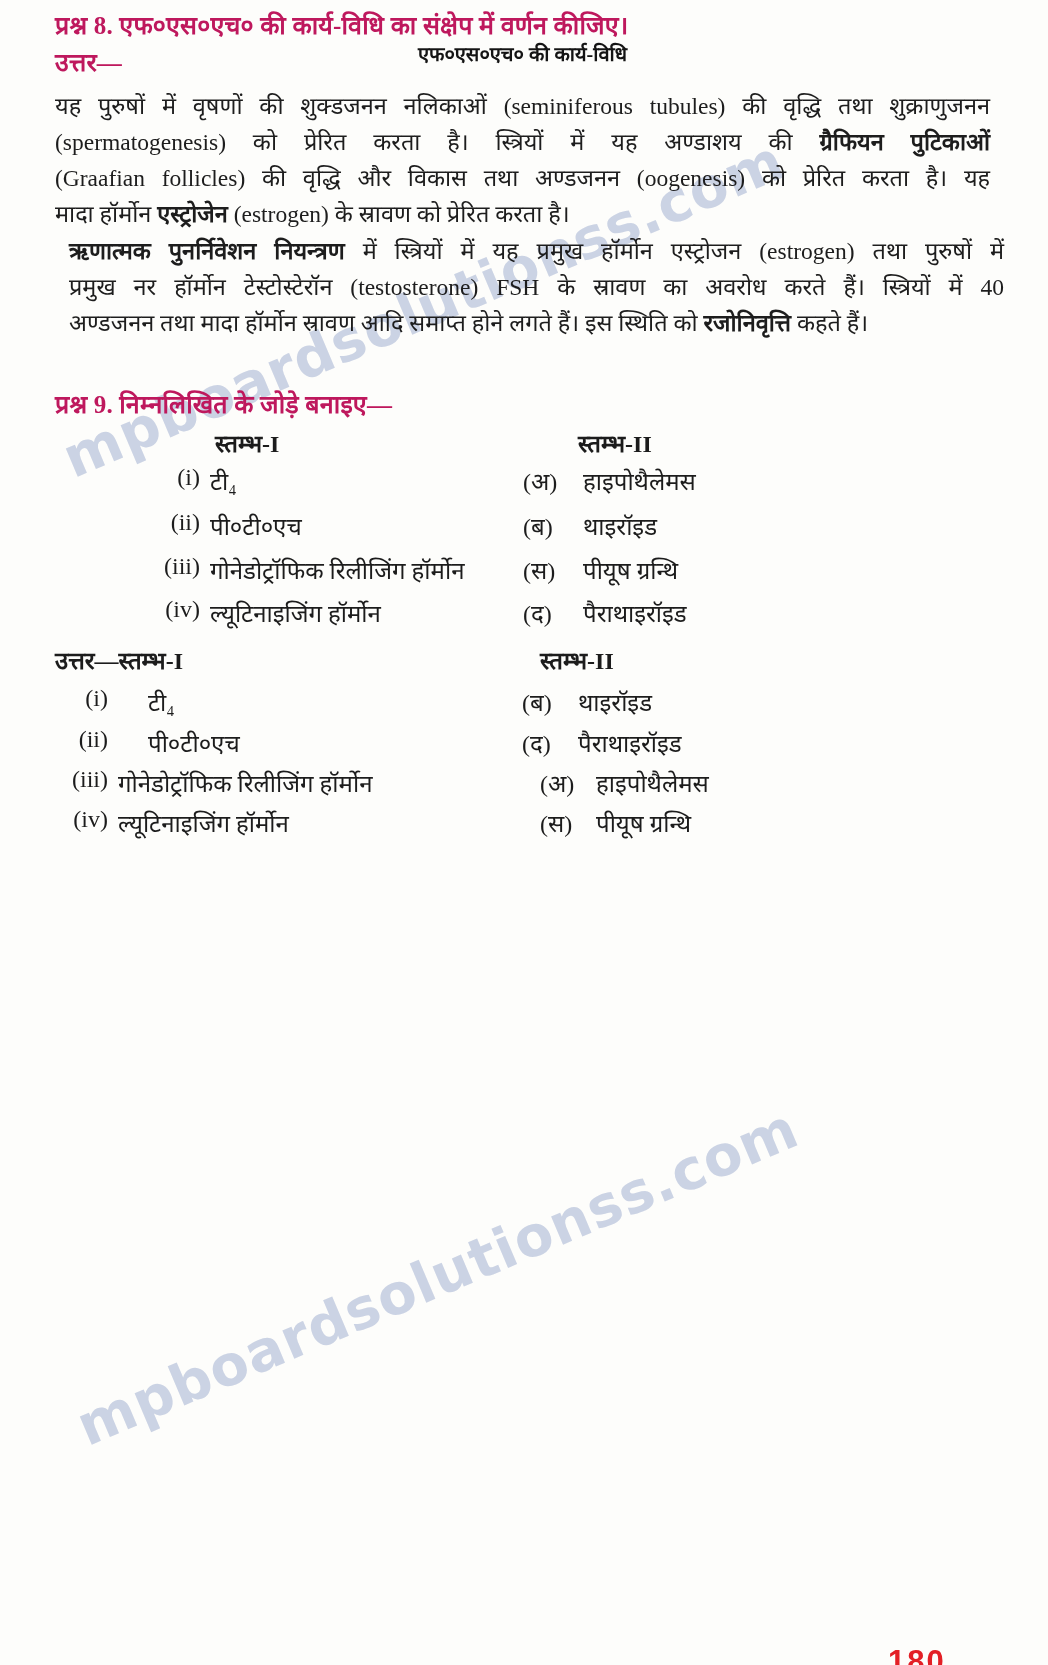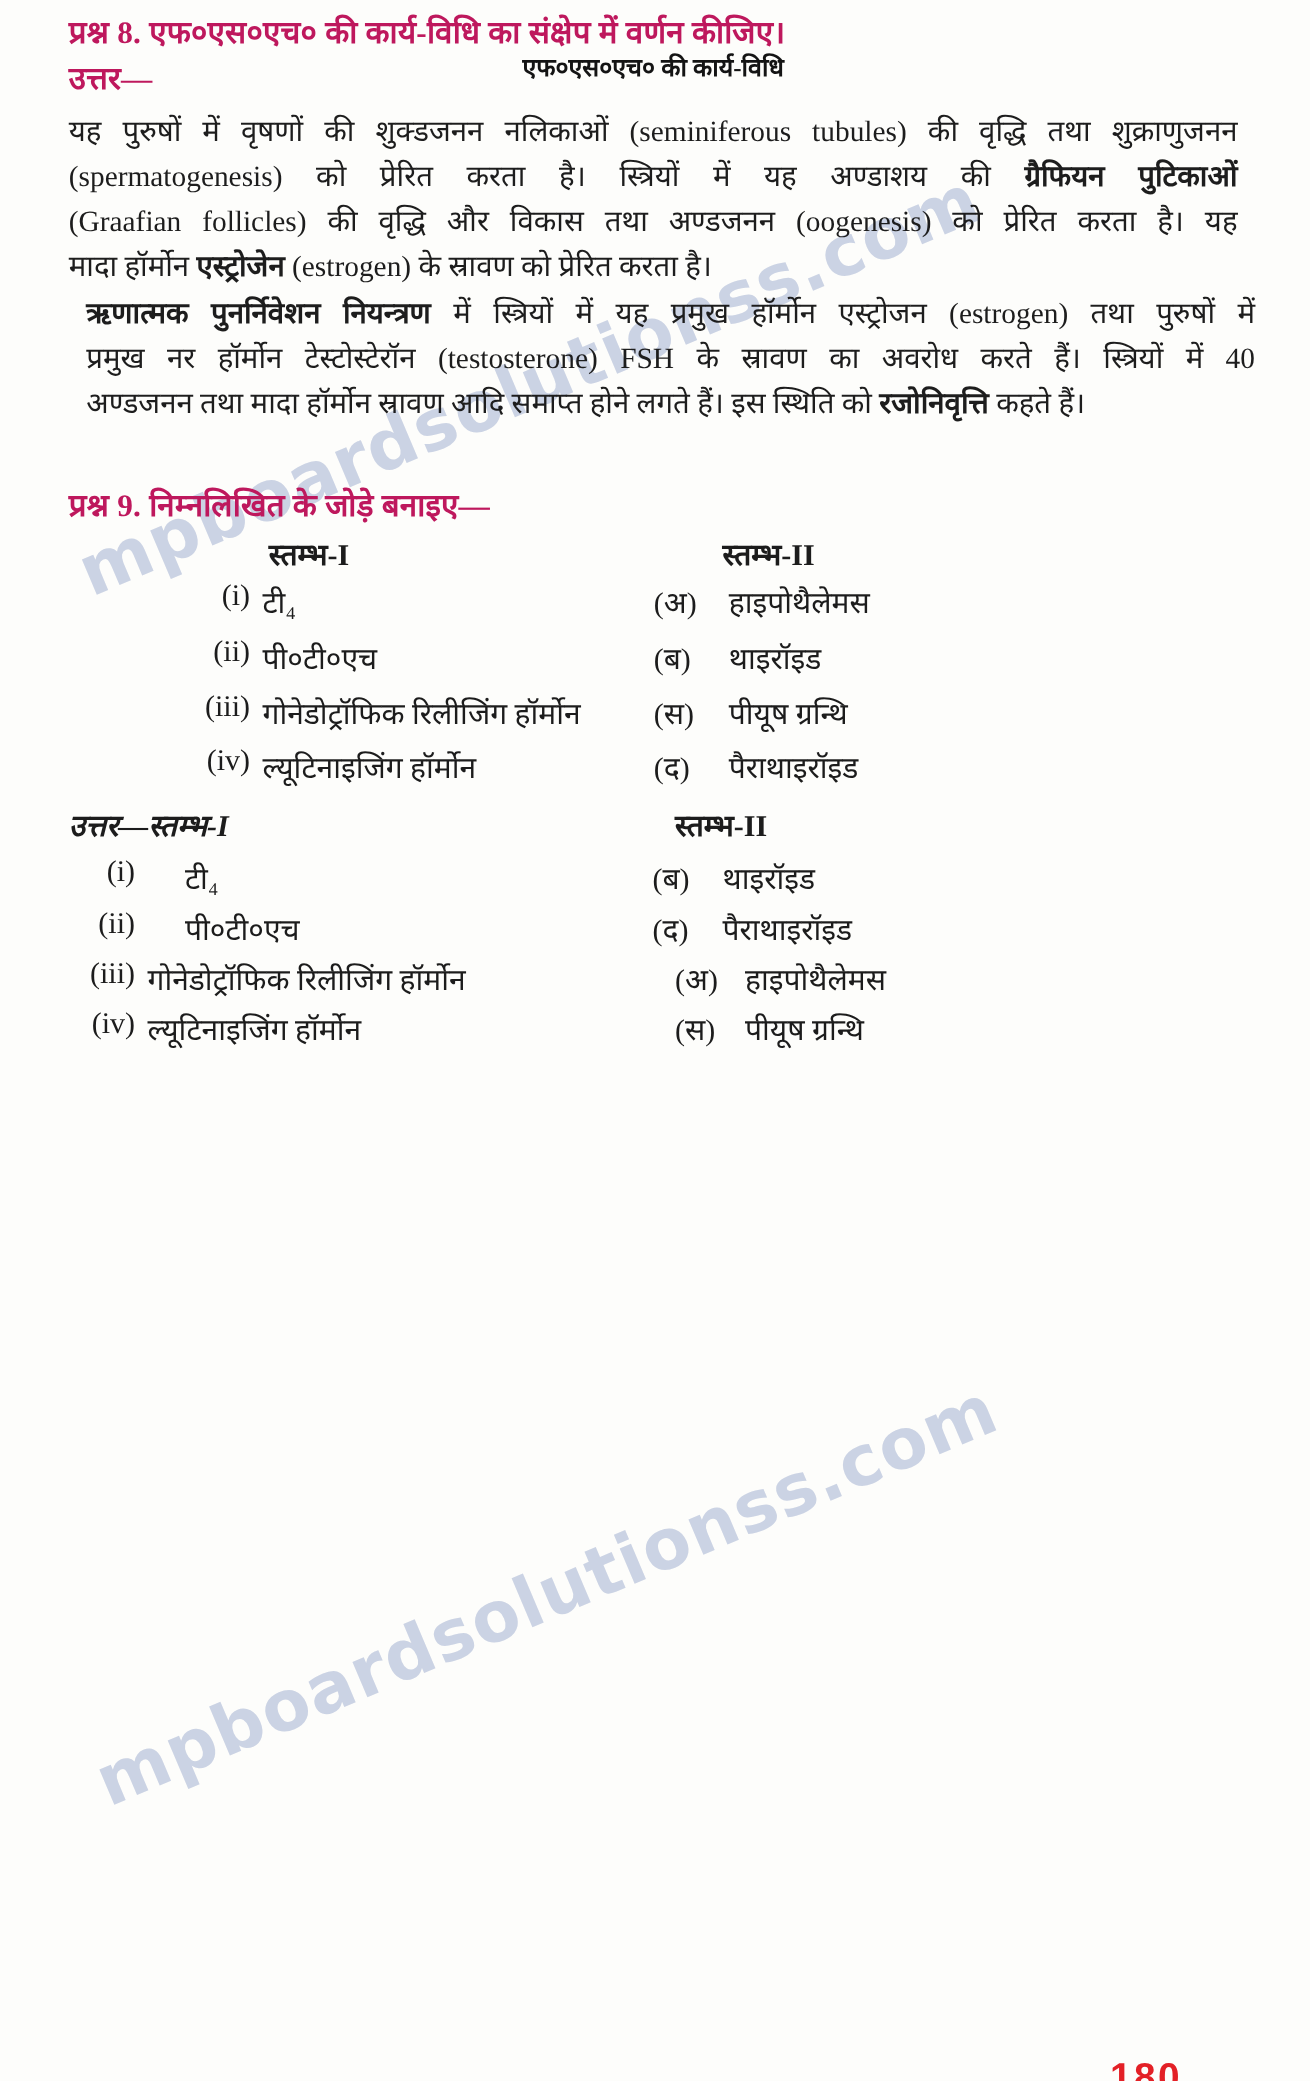--- a/index.html
+++ b/index.html
@@ -91,21 +91,21 @@
     <span class="cell" style="left:583px;">पीयूष ग्रन्थि</span>
   </div>
   <div class="trow" style="top:596px;">
     <span class="cell" style="left:110px; width:90px; text-align:right;">(iv)</span>
     <span class="cell" style="left:210px;">ल्यूटिनाइजिंग हॉर्मोन</span>
     <span class="cell" style="left:523px;">(द)</span>
     <span class="cell" style="left:583px;">पैराथाइरॉइड</span>
   </div>
 
   <div class="trow" style="top:643px;">
-    <span class="cell colhead" style="left:55px;font-style:italic;">उत्तर—स्तम्भ-I</span>
+    <span class="cell colhead" style="left:55px;">उत्तर—स्तम्भ-I</span>
     <span class="cell colhead" style="left:540px;">स्तम्भ-II</span>
   </div>
 
   <div class="trow" style="top:685px;">
     <span class="cell" style="left:40px; width:68px; text-align:right;">(i)</span>
     <span class="cell" style="left:148px;">टी₄</span>
     <span class="cell" style="left:522px;">(ब)</span>
     <span class="cell" style="left:578px;">थाइरॉइड</span>
   </div>
   <div class="trow" style="top:726px;">

